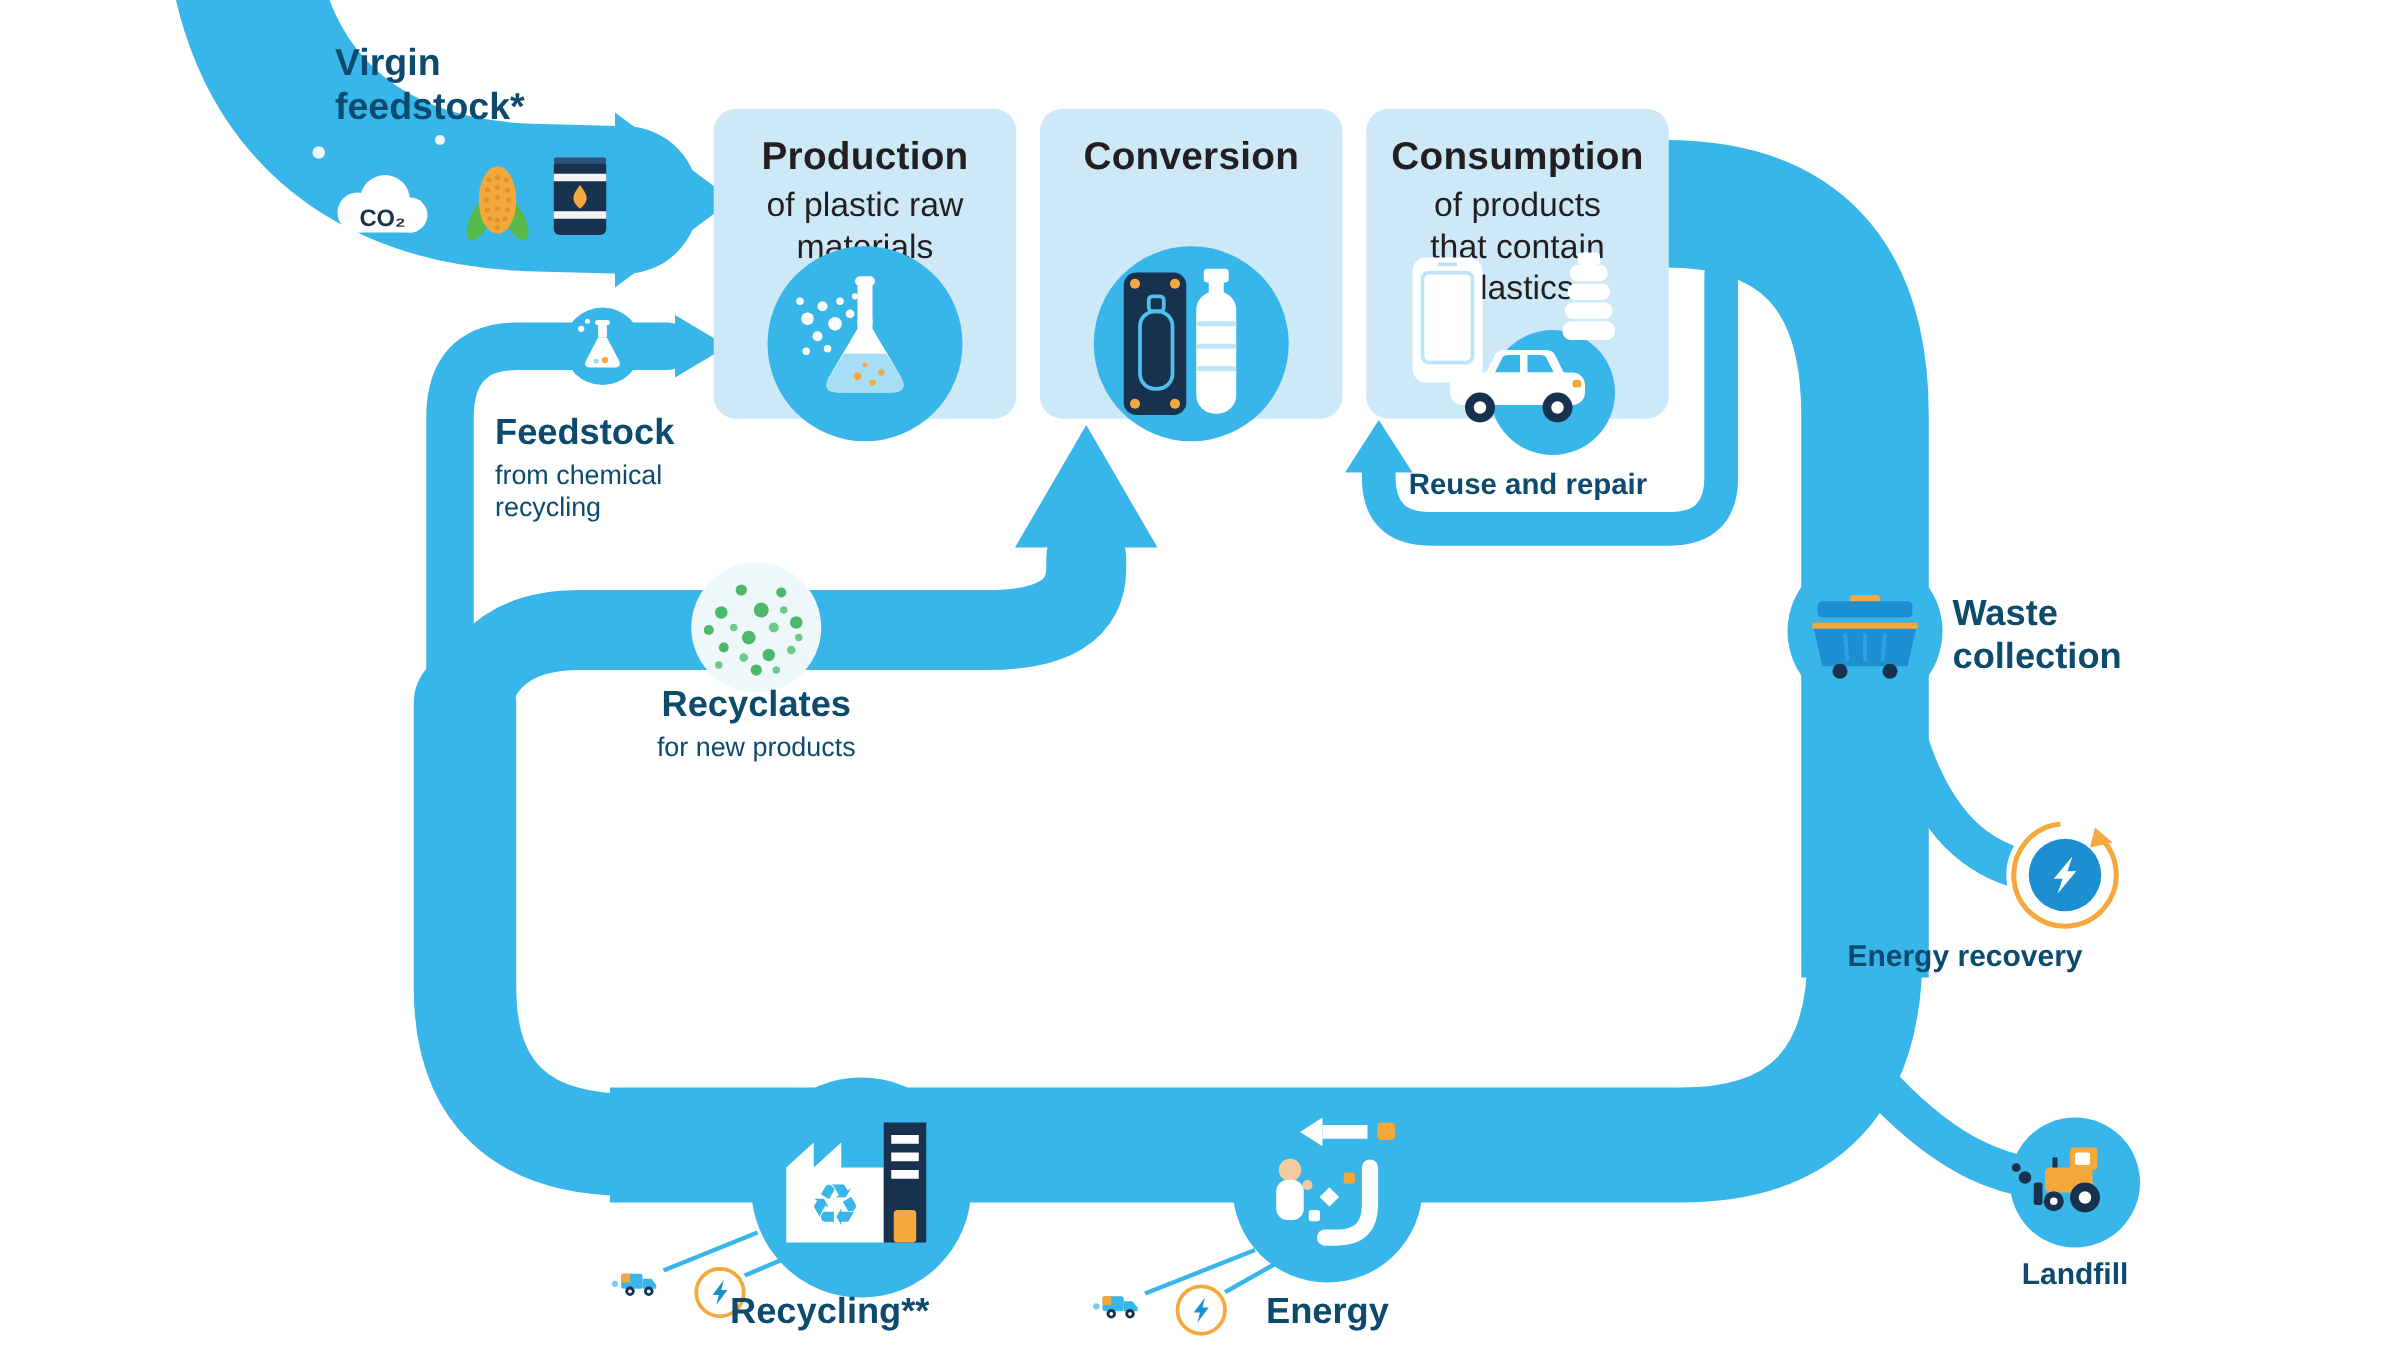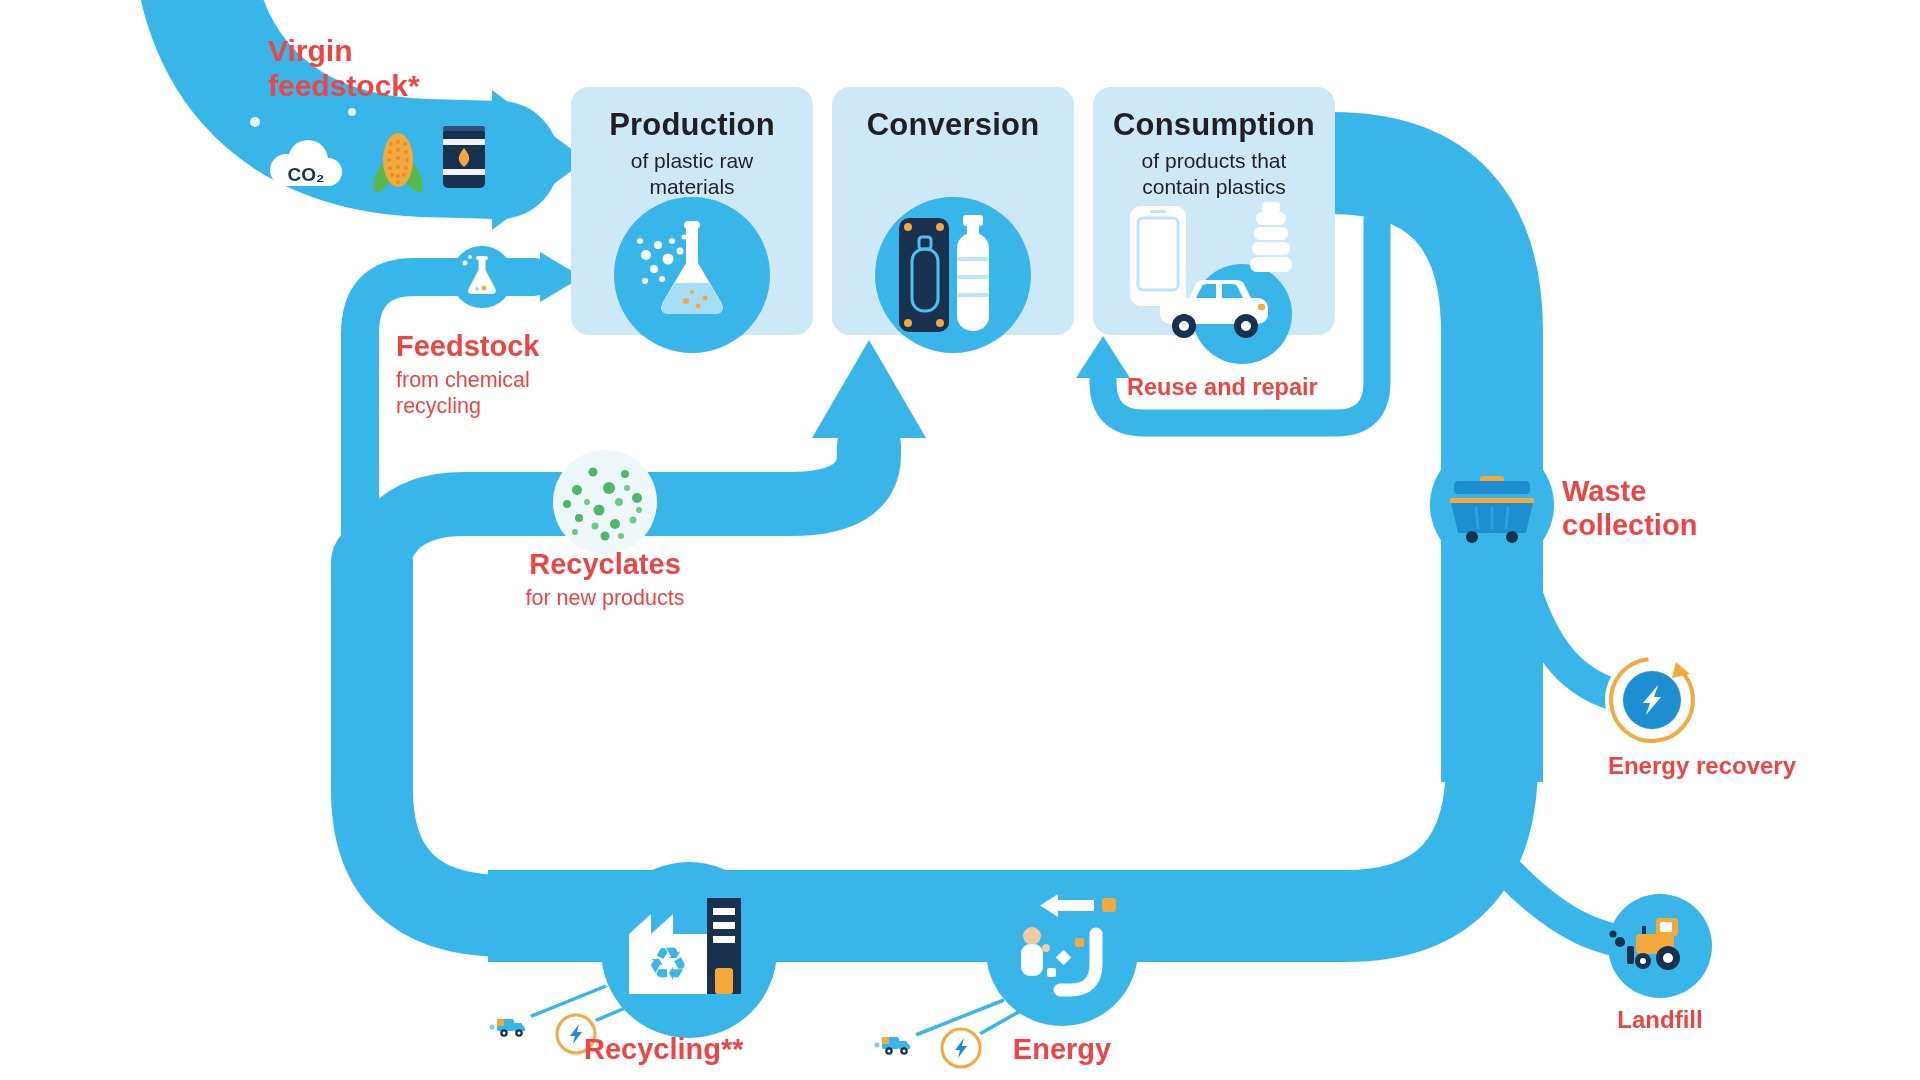--- a/index.html
+++ b/index.html
@@ -1,33 +1,33 @@
 <!DOCTYPE html>
 <html><head>
 <meta charset="utf-8">
 <style>
   html,body{margin:0;padding:0;background:#fff;}
   .canvas{position:relative;width:1920px;height:1080px;background:#ffffff;overflow:hidden;
           font-family:"Liberation Sans",sans-serif;color:#231f20;}
   .flow-svg{position:absolute;left:0;top:0;}
-  .lbl{position:absolute;color:#ef4444;}
+  .lbl{position:absolute;color:#0c4a6e;}
   .virgin-label{left:268px;top:34px;width:175px;font-size:30px;font-weight:800;line-height:1.15;}
   .stage-box{position:absolute;top:87px;width:242px;height:248px;background:#cde9f8;border-radius:18px;text-align:center;}
   .stage-title{margin-top:20px;font-size:31px;font-weight:800;letter-spacing:.2px;}
-  .stage-sub{margin:5px auto 17px;max-width:182px;font-size:21px;line-height:1.22;}
+  .stage-sub{margin:5px auto 17px;max-width:182px;font-size:27px;line-height:1.22;}
   .stage-icon{position:absolute;left:50%;top:108px;transform:translateX(-50%);}
   .stage-icon-wide{position:absolute;left:50%;top:92px;transform:translateX(-50%);}
   .feedstock-block{left:396px;top:330px;}
   .blk-title{font-size:29px;font-weight:800;}
   .blk-sub{font-size:21.5px;line-height:1.22;margin-top:4px;}
   .feedstock-block .blk-sub{max-width:155px;}
   .recyclates-block{left:495px;top:548px;width:220px;text-align:center;}
   .reuse-label{left:1127px;top:374px;width:226px;font-size:23.5px;font-weight:800;}
   .waste-label{left:1562px;top:474px;width:165px;font-size:29px;font-weight:800;line-height:1.18;}
-  .energy-label{left:1590px;top:752px;width:224px;text-align:center;font-size:24px;font-weight:800;}
+  .energy-label{left:1460px;top:752px;width:224px;text-align:center;font-size:24px;font-weight:800;}
   .landfill-label{left:1568px;top:1006px;width:184px;text-align:center;font-size:24px;font-weight:800;}
   .sorting-label{left:972px;top:1033px;width:180px;text-align:center;font-size:29px;font-weight:800;}
   .recycling-label{left:584px;top:1033px;width:210px;text-align:left;font-size:29px;font-weight:800;}
 </style>
 </head>
 <body>
 
 <div class="canvas">
 
   <svg class="flow-svg" width="1920" height="1080" viewBox="0 0 1920 1080">

